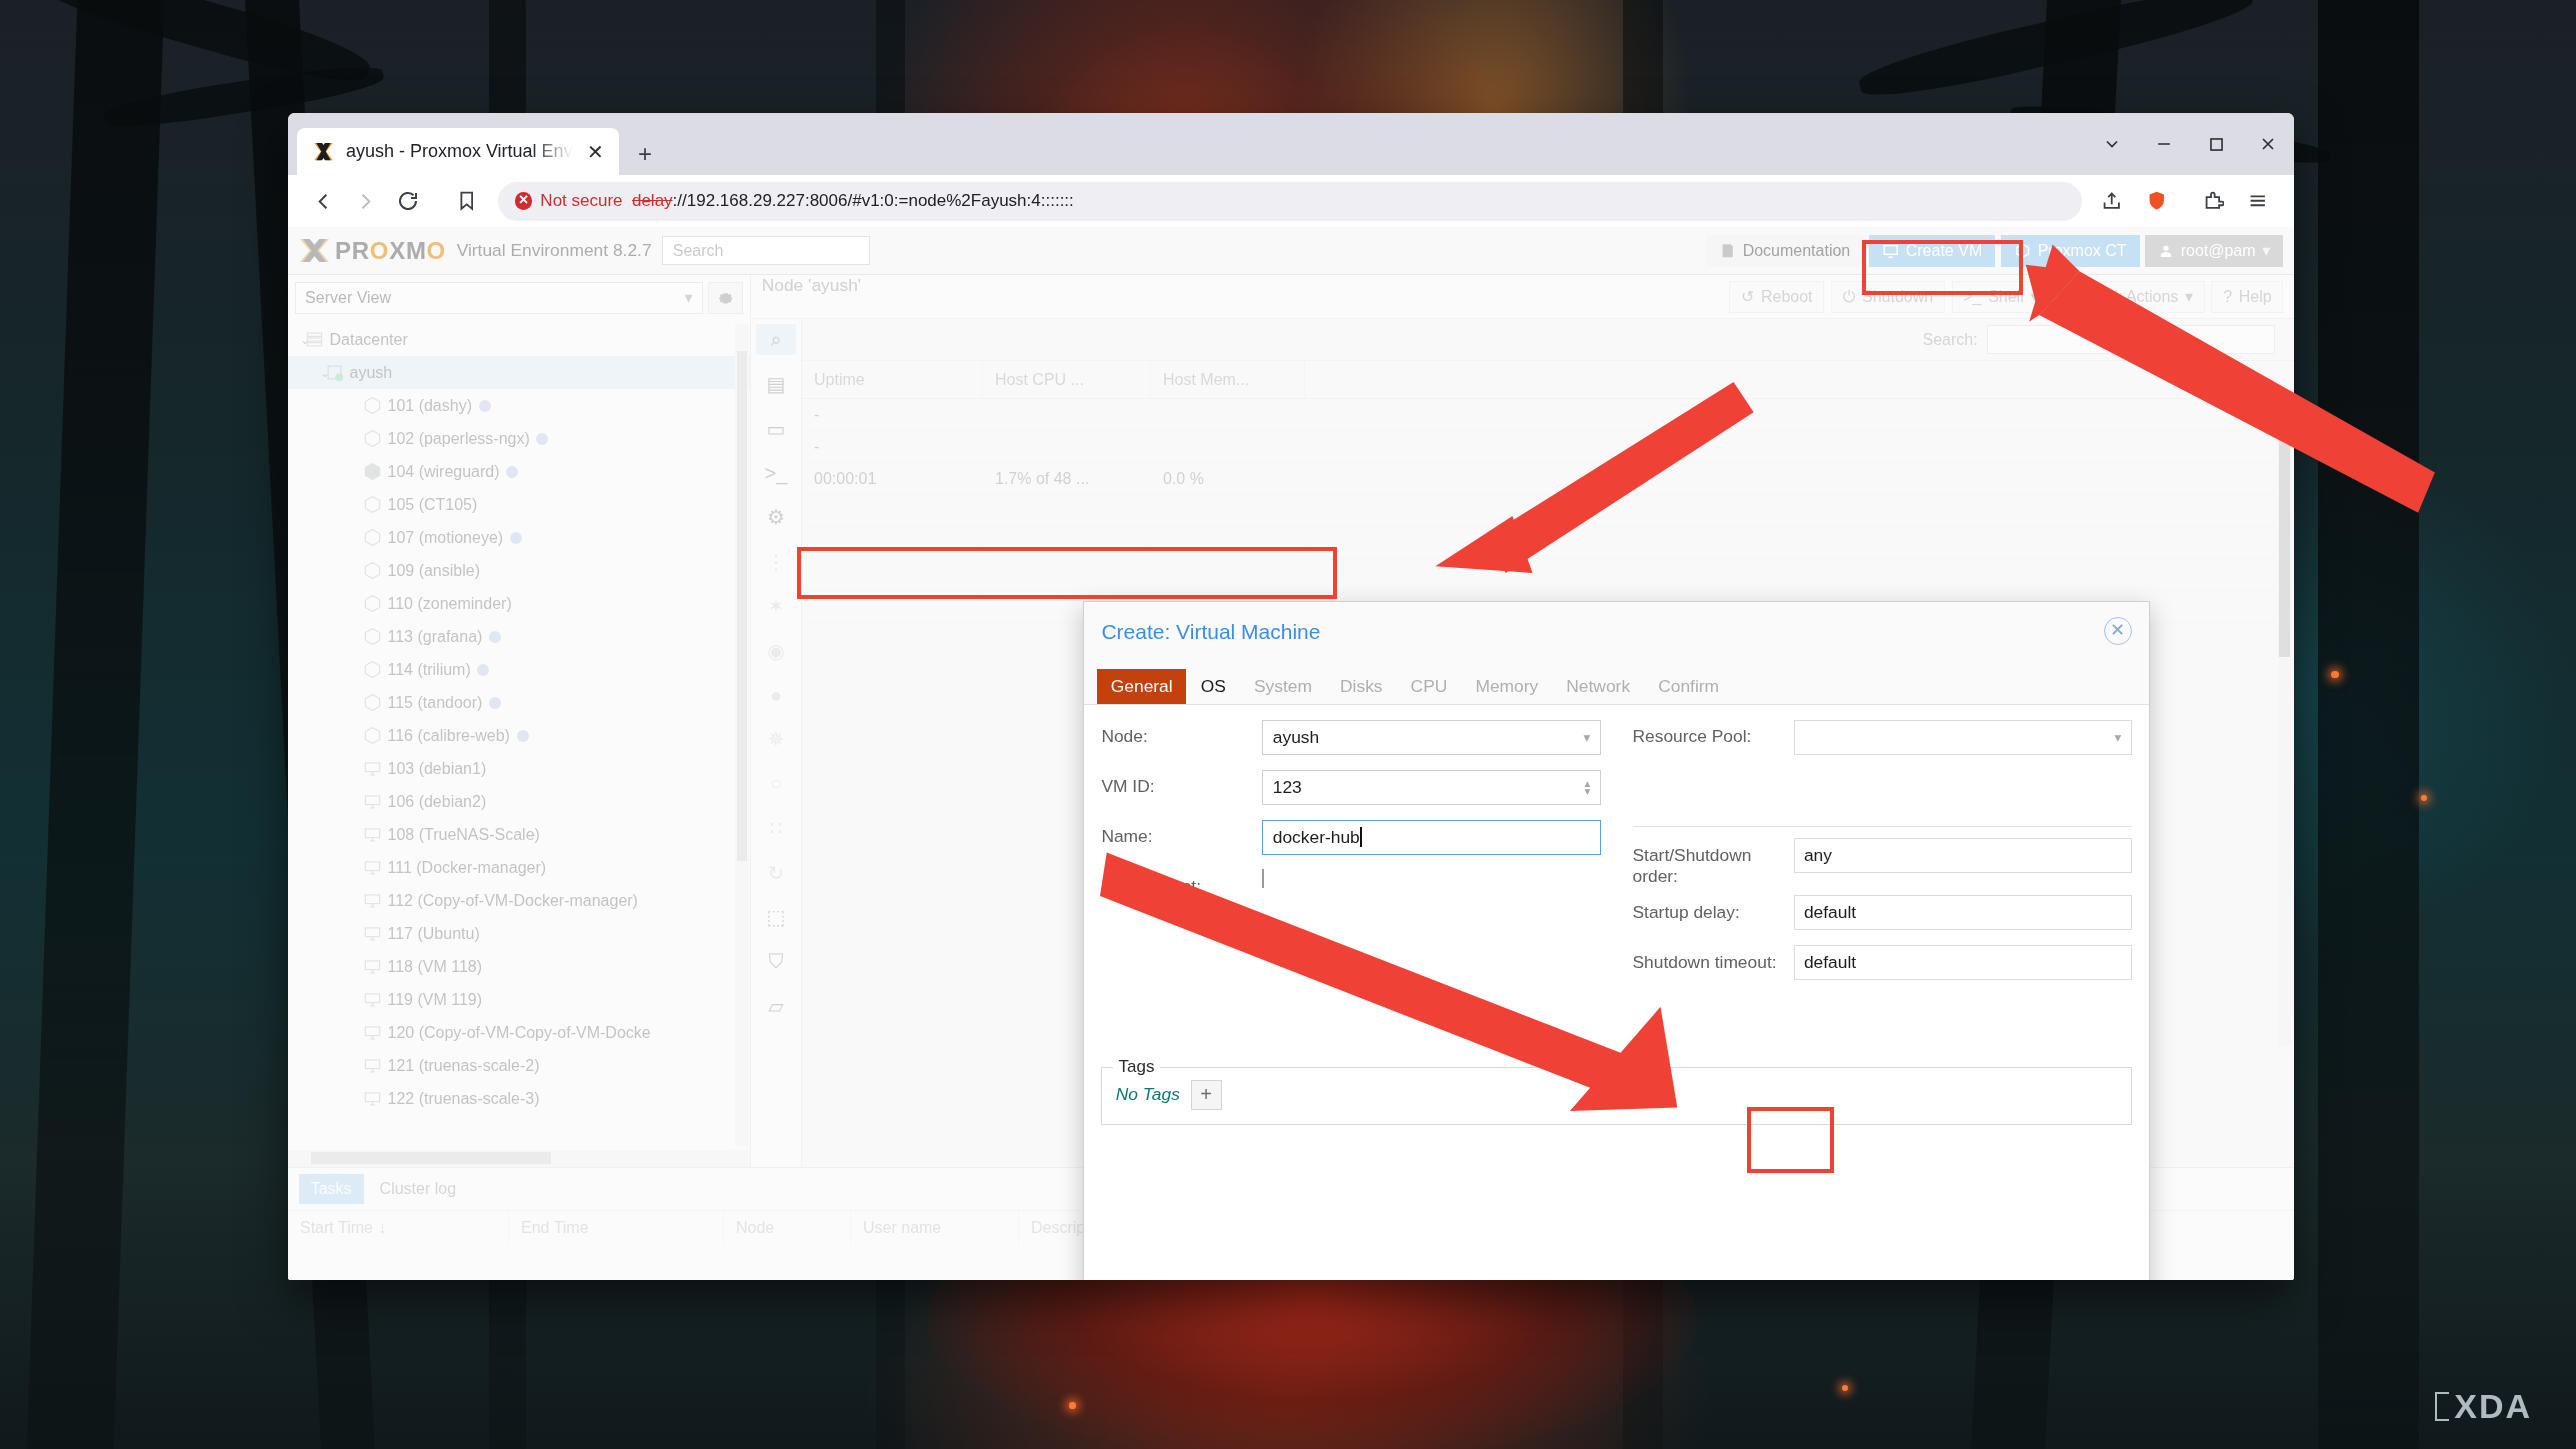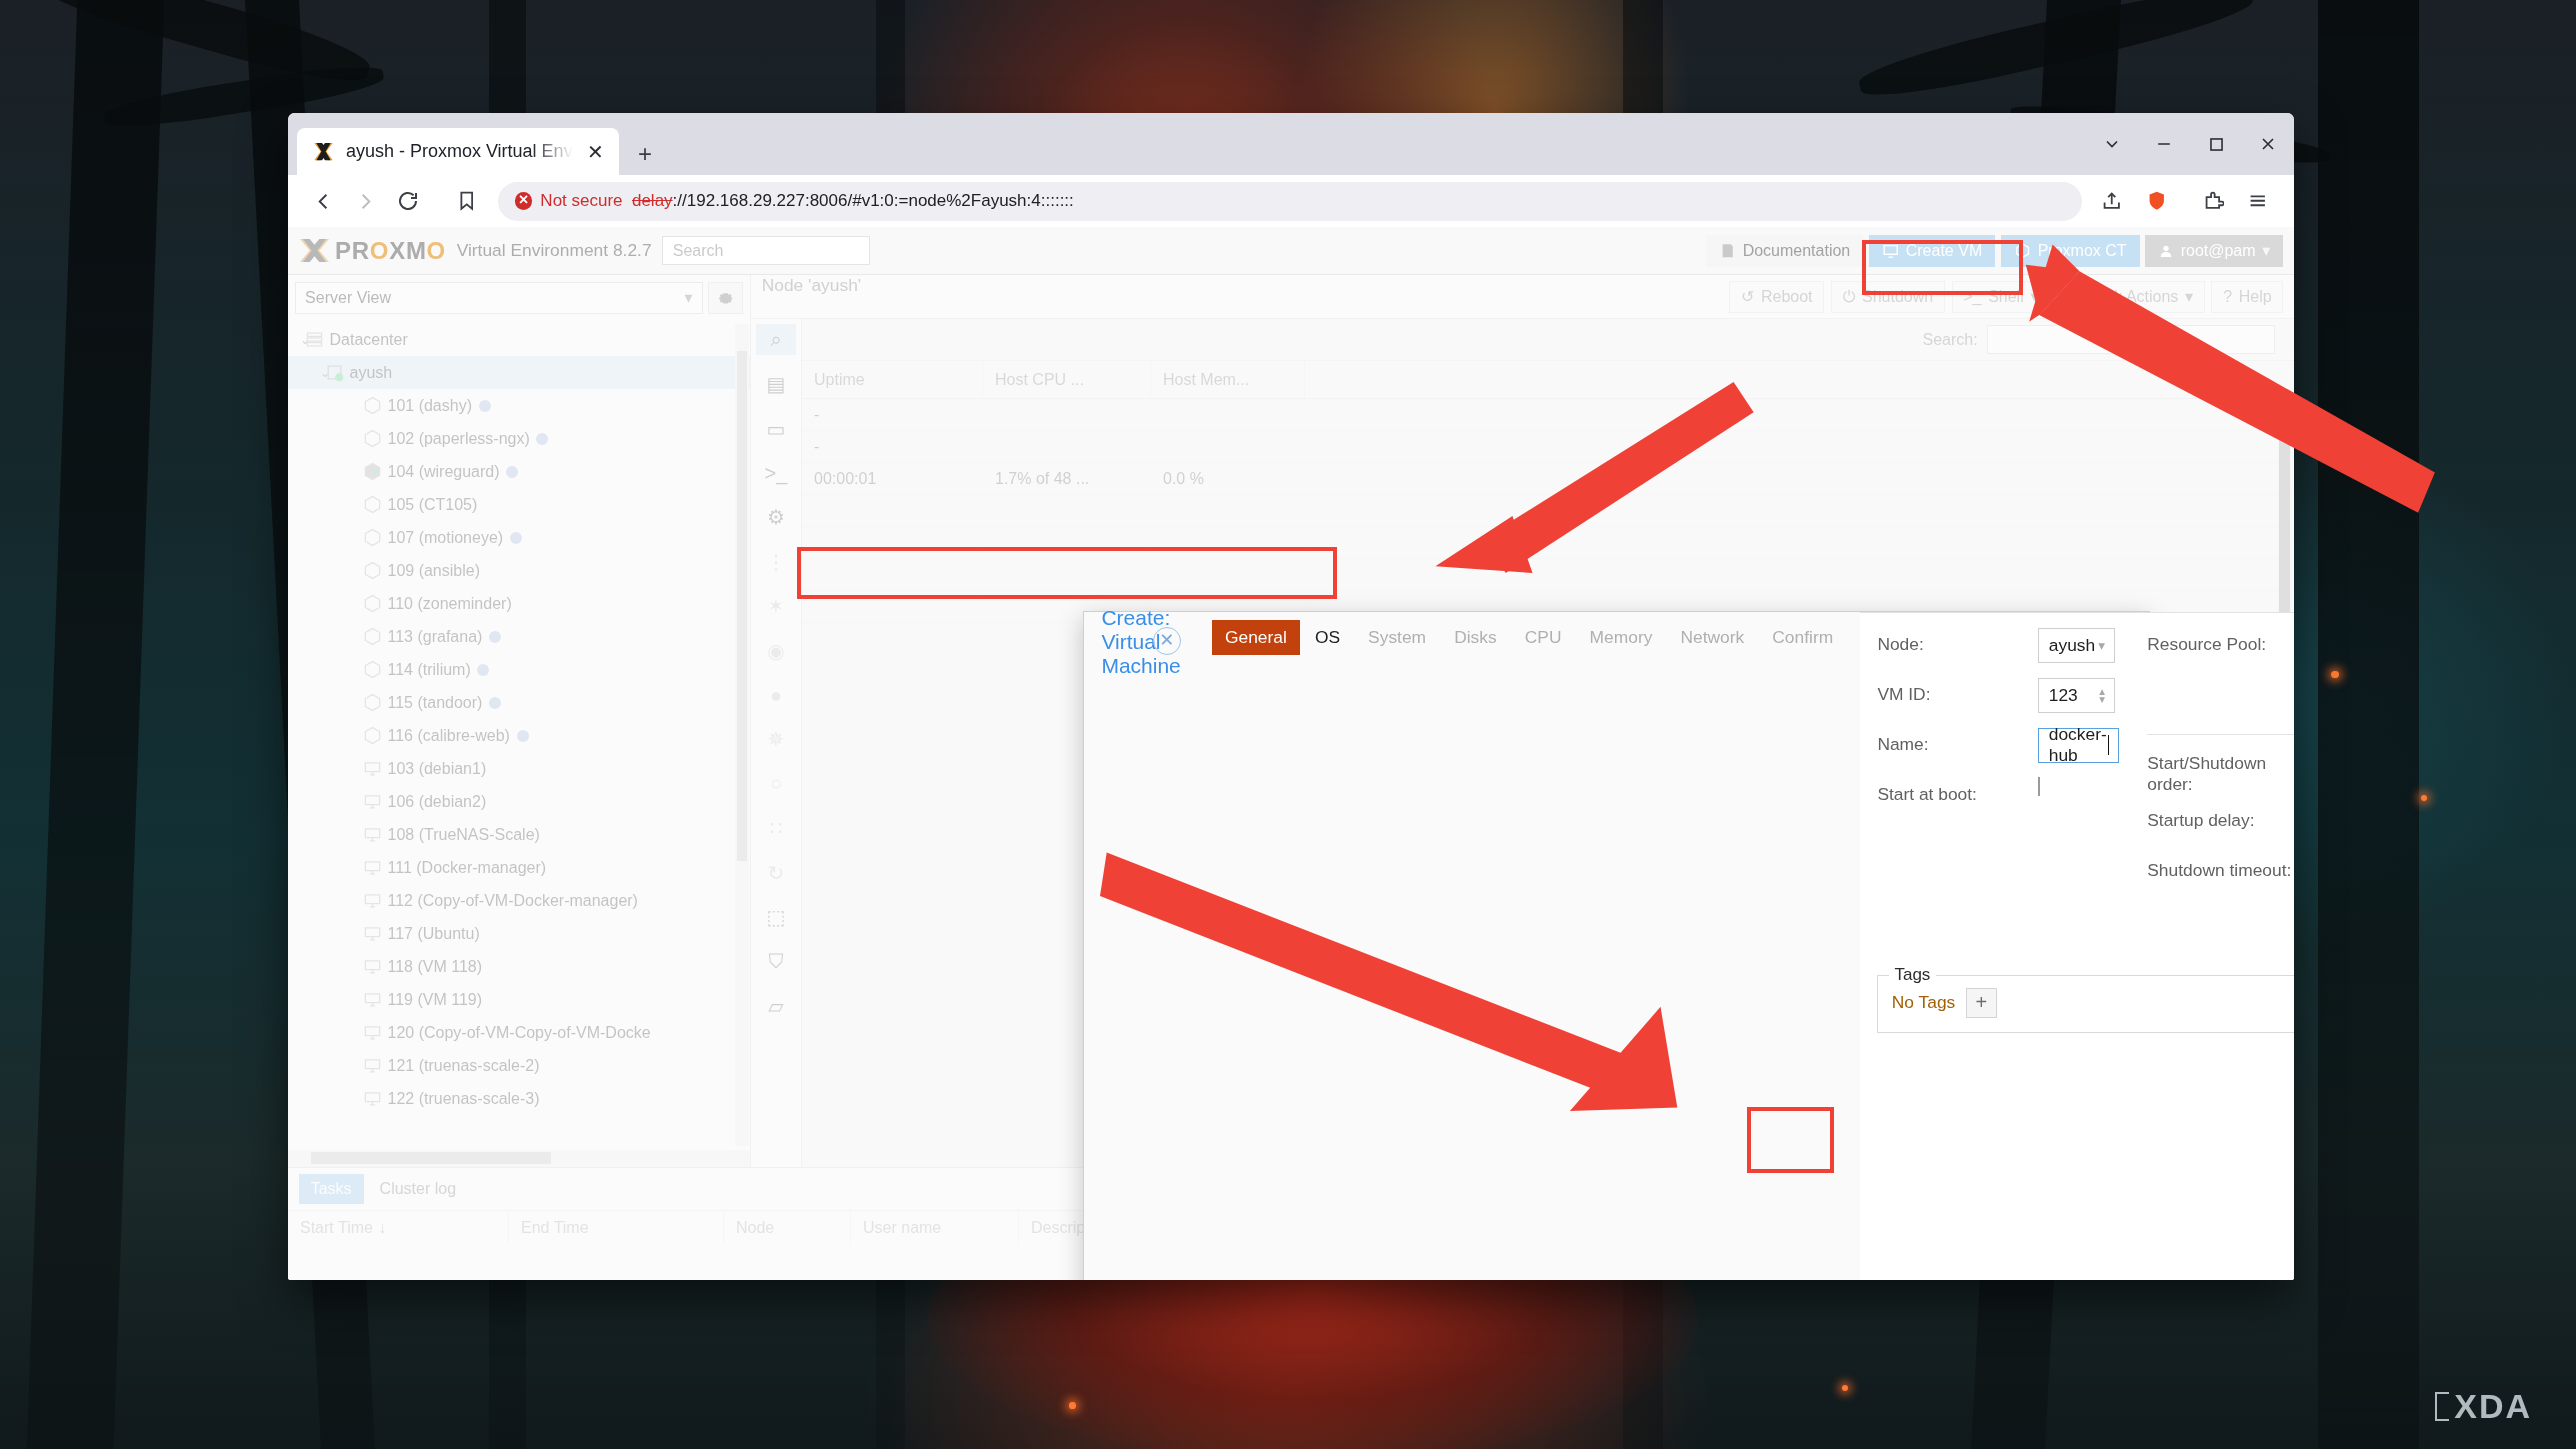--- a/index.html
+++ b/index.html
@@ -225,24 +225,24 @@
   #bottom-tabs { height: 42px; display: flex; align-items: center; gap: 4px; padding: 0 10.7px; }
   .btab { height: 29.5px; display: flex; align-items: center; padding: 0 12px; font-size: 16px; color: #9c9c9c; }
   .btab.active { background: #aed3ef; color: #fff; }
   #bottom-head { height: 35px; display: flex; border-top: 0.7px solid #ececec; }
   .bh { font-size: 16px; color: #bdbdbd; display: flex; align-items: center; gap: 5.4px;
         padding: 0 12px; border-right: 0.7px solid #f0f0f0; }
 
   
   #modal-shade { position: absolute; inset: 0; background: rgba(255,255,255,0.30); }
   #modal {
-    position: absolute; left: 795px; top: 384px; width: 1067px; height: 792px;
+    position: absolute; left: 795px; top: 374px; width: 1067px; height: 792px;
     background: #fafafa; border: 0.7px solid #cfcfcf;
     box-shadow: 0 6.7px 24px rgba(0,0,0,0.22);
-    display: flex; flex-direction: row;
+    display: flex; flex-direction: column;
   }
   #modal-head { height: 59px; position: relative; display: flex; align-items: center; padding: 0 17.4px; }
   #modal-title { font-size: 21px; color: #3a8ee6; }
   #modal-close {
     position: absolute; right: 17.4px; top: 14.8px; width: 28px; height: 28px;
     border: 1.3px solid #9fc4e8; border-radius: 50%; color: #7ea9d6;
     font-size: 18px; line-height: 25.5px; text-align: center;
   }
   #modal-tabs { height: 43px; display: flex; align-items: flex-end; padding: 0 13.4px; gap: 1.3px; }
   .mtab { height: 35px; display: flex; align-items: center; padding: 0 13.4px; font-size: 17.4px; color: #b0b0b0; }
@@ -268,21 +268,21 @@
   .hr { height: 0.7px; background: #e2e2e2; margin: 6.7px 0 12px 0; }
   #tags-fieldset {
     position: absolute; left: 17.4px; right: 17.4px; top: 362px;
     border: 0.7px solid #d9d9d9; padding: 12px 13.4px 14.8px 13.4px;
   }
   #tags-legend {
     position: absolute; top: -11.4px; left: 10.7px; background: #fff; padding: 0 5.4px;
     font-size: 17px; color: #2c2c2c;
   }
   #tags-inner { display: flex; align-items: center; gap: 10.7px; }
-  #no-tags { font-size: 17.4px; color: #a16207; }
+  #no-tags { font-size: 17.4px; color: #0f766e; font-style: italic; }
   #tag-add {
     width: 31px; height: 29.5px; border: 0.7px solid #d4d4d4; background: #f5f5f5;
     display: flex; align-items: center; justify-content: center; font-size: 20px; color: #6d6d6d;
   }
 
   
   .hl-box { position: absolute; border: 4.7px solid #ef4136; pointer-events: none; }
   .arrow { position: absolute; pointer-events: none; }
   .cursor-caret { display: inline-block; width: 1.3px; height: 20px; background: #111; margin-left: 0.7px; vertical-align: -3.4px; }
 </style>

